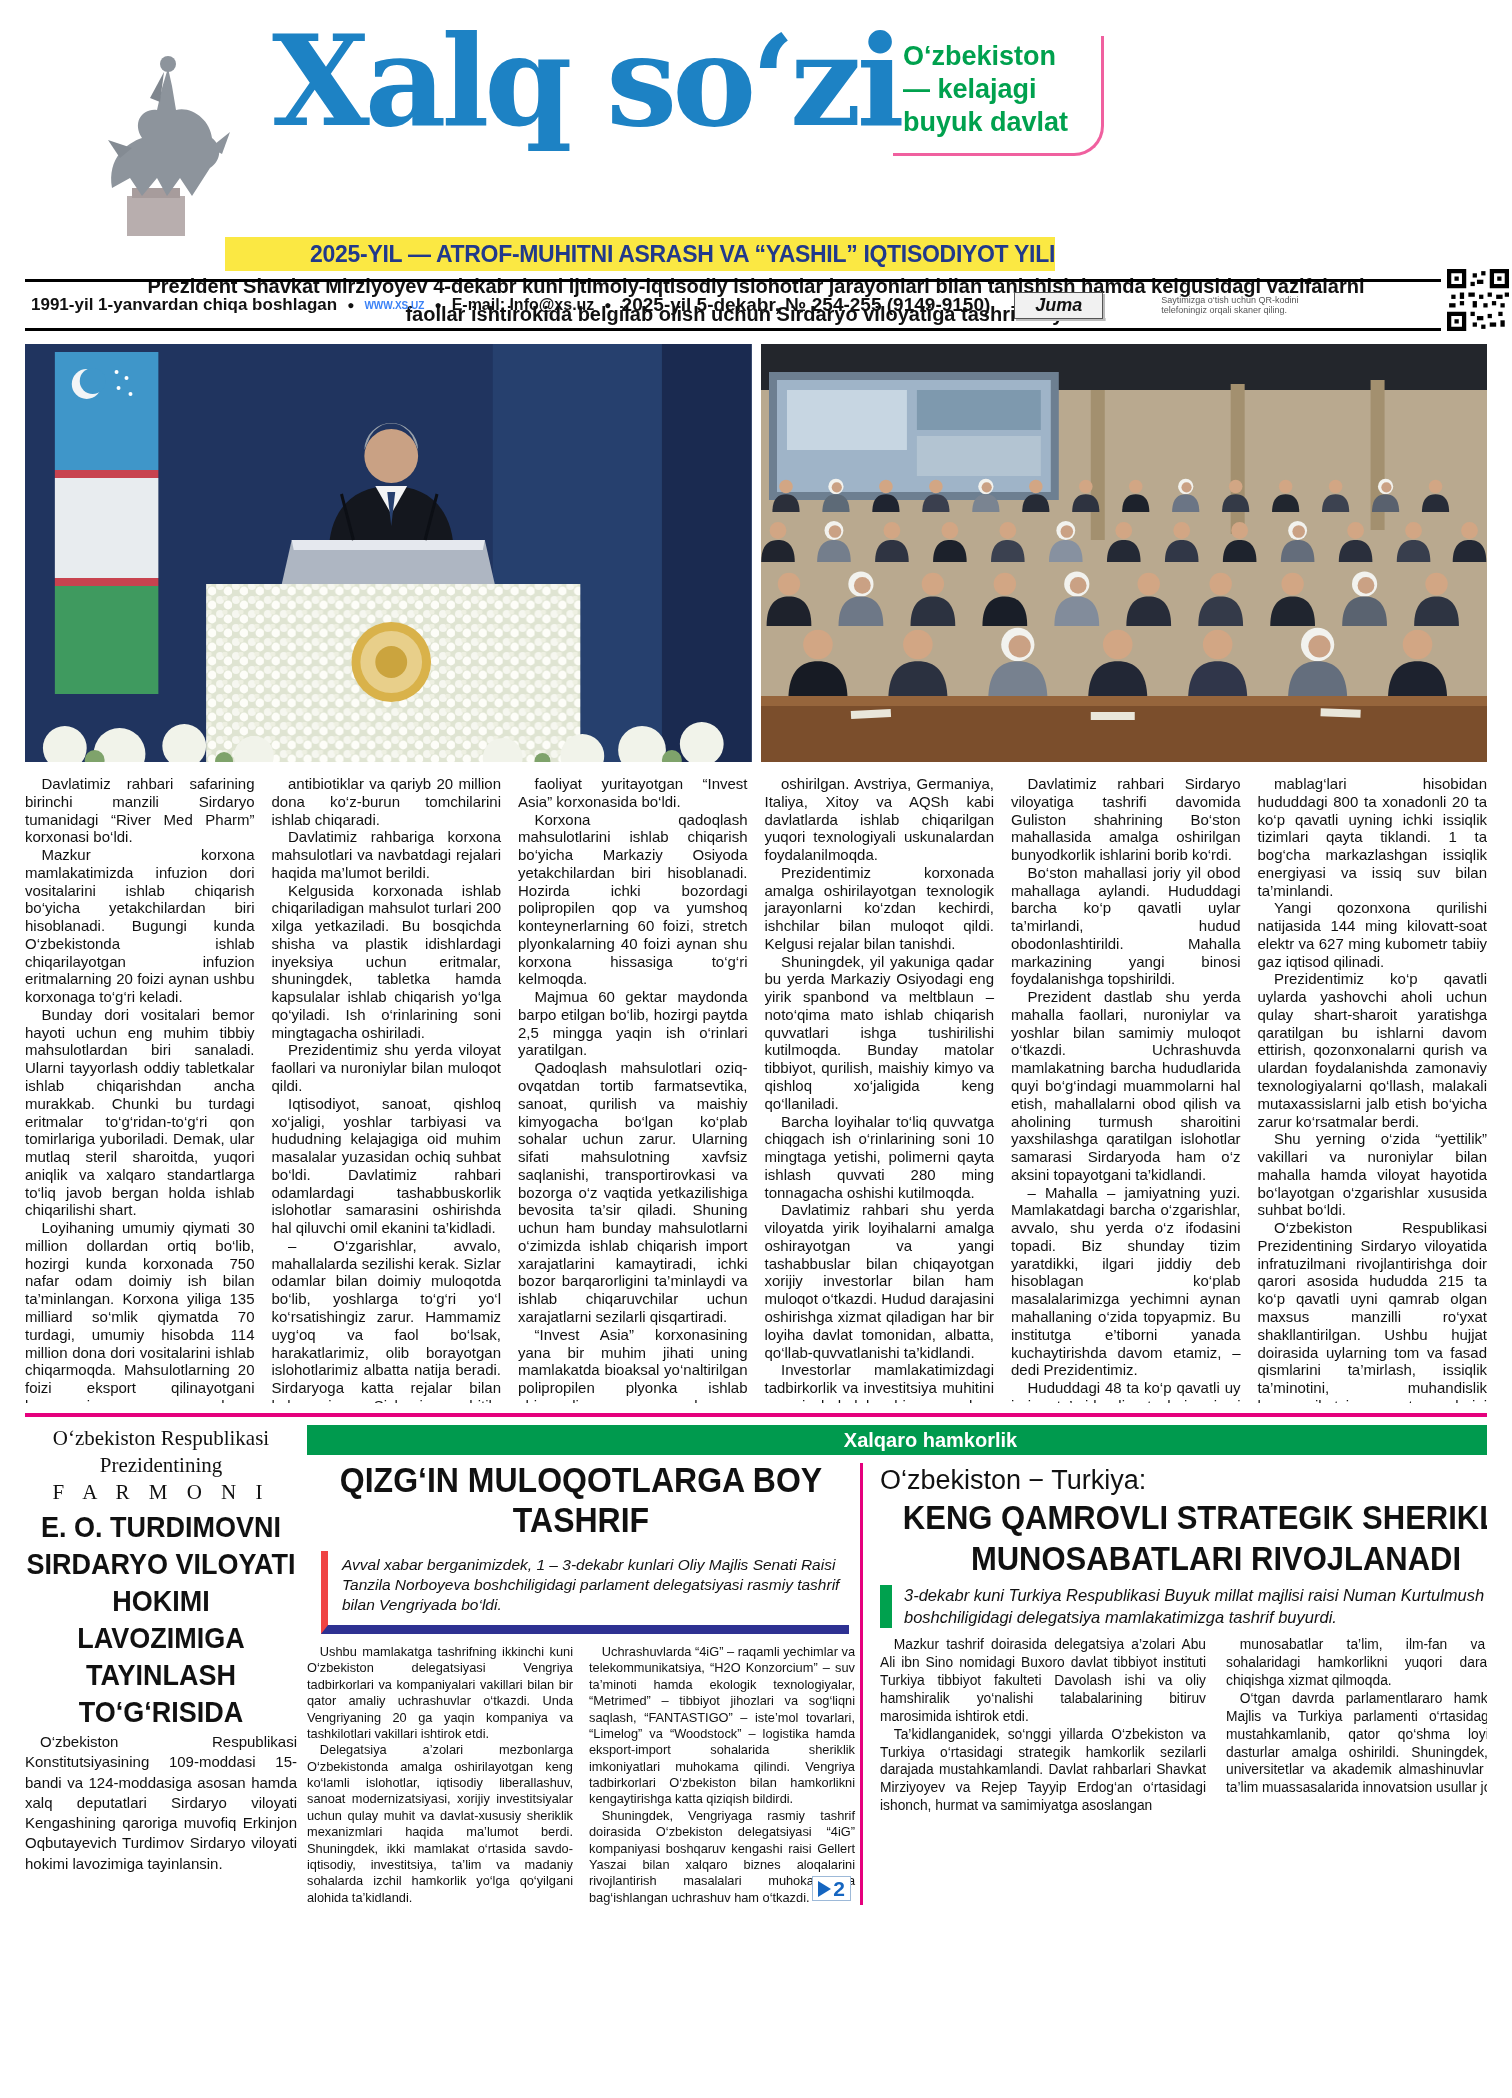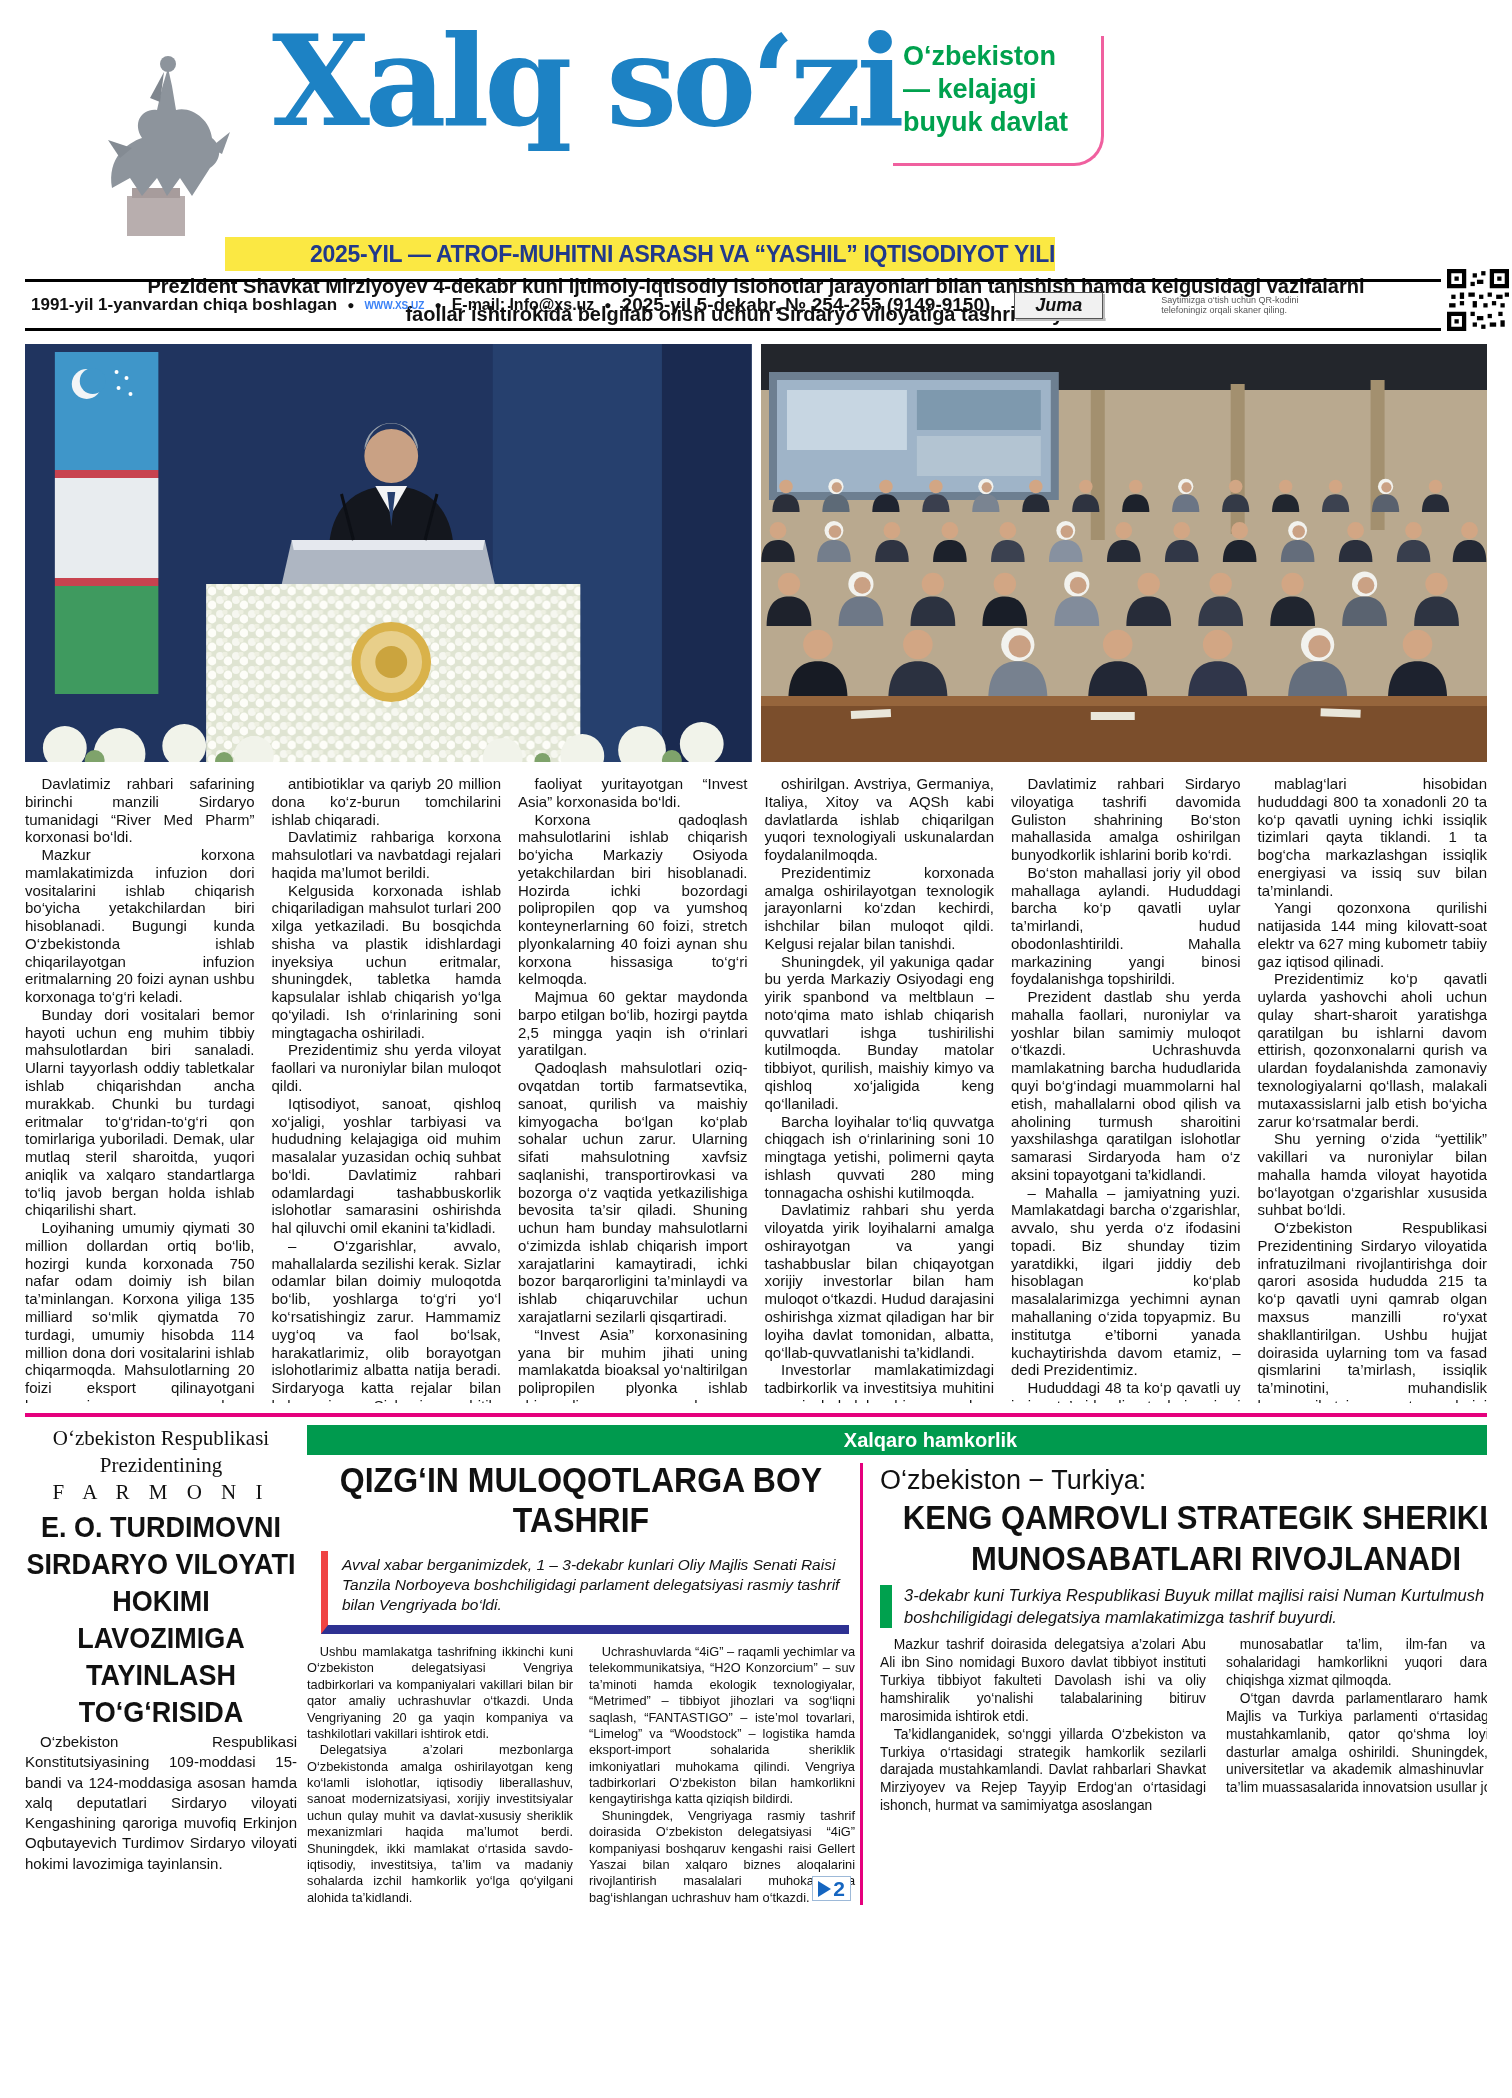--- a/index.html
+++ b/index.html
@@ -3,21 +3,21 @@
 <meta charset="utf-8">
 <style>
   html,body{margin:0;padding:0;background:#888;}
   .page{position:relative;width:1512px;height:2098px;background:#fff;margin:0 auto;
         font-family:"Liberation Sans",sans-serif;color:#111;overflow:hidden;}
   
   .masthead{position:relative;height:250px;}
   .statue{position:absolute;left:72px;top:28px;width:180px;height:208px;}
   .logo{position:absolute;left:272px;top:18px;font-family:"DejaVu Serif",serif;font-weight:bold;
         font-size:126px;line-height:1.0;color:#1d82c4;letter-spacing:-5px;}
-  .slogan{position:absolute;left:893px;top:36px;width:182px;padding:4px 16px 24px 10px;
+  .slogan{position:absolute;left:893px;top:36px;width:182px;padding:4px 16px 14px 10px;
           border-right:3px solid #f0609f;border-bottom:3px solid #f0609f;border-radius:0 0 30px 0;
           color:#00a14e;font-weight:bold;font-size:27px;line-height:1.22;}
   .yearbanner{position:absolute;left:225px;top:237px;width:830px;height:34px;background:#fbe843;
               color:#21398b;font-weight:bold;font-size:23px;text-align:right;line-height:34px;letter-spacing:-.3px;}
   .infostrip{position:absolute;left:25px;top:279px;width:1404px;border-top:3px solid #000;border-bottom:3px solid #000;
              height:46px;display:flex;align-items:center;gap:10px;padding:0 6px;}
   .infostrip .b{font-size:12px;}
   .founded{font-weight:bold;font-size:17px;}
   .site{color:#3b82f6;font-weight:bold;font-size:10px;}
   .mail{font-weight:bold;font-size:16px;}

